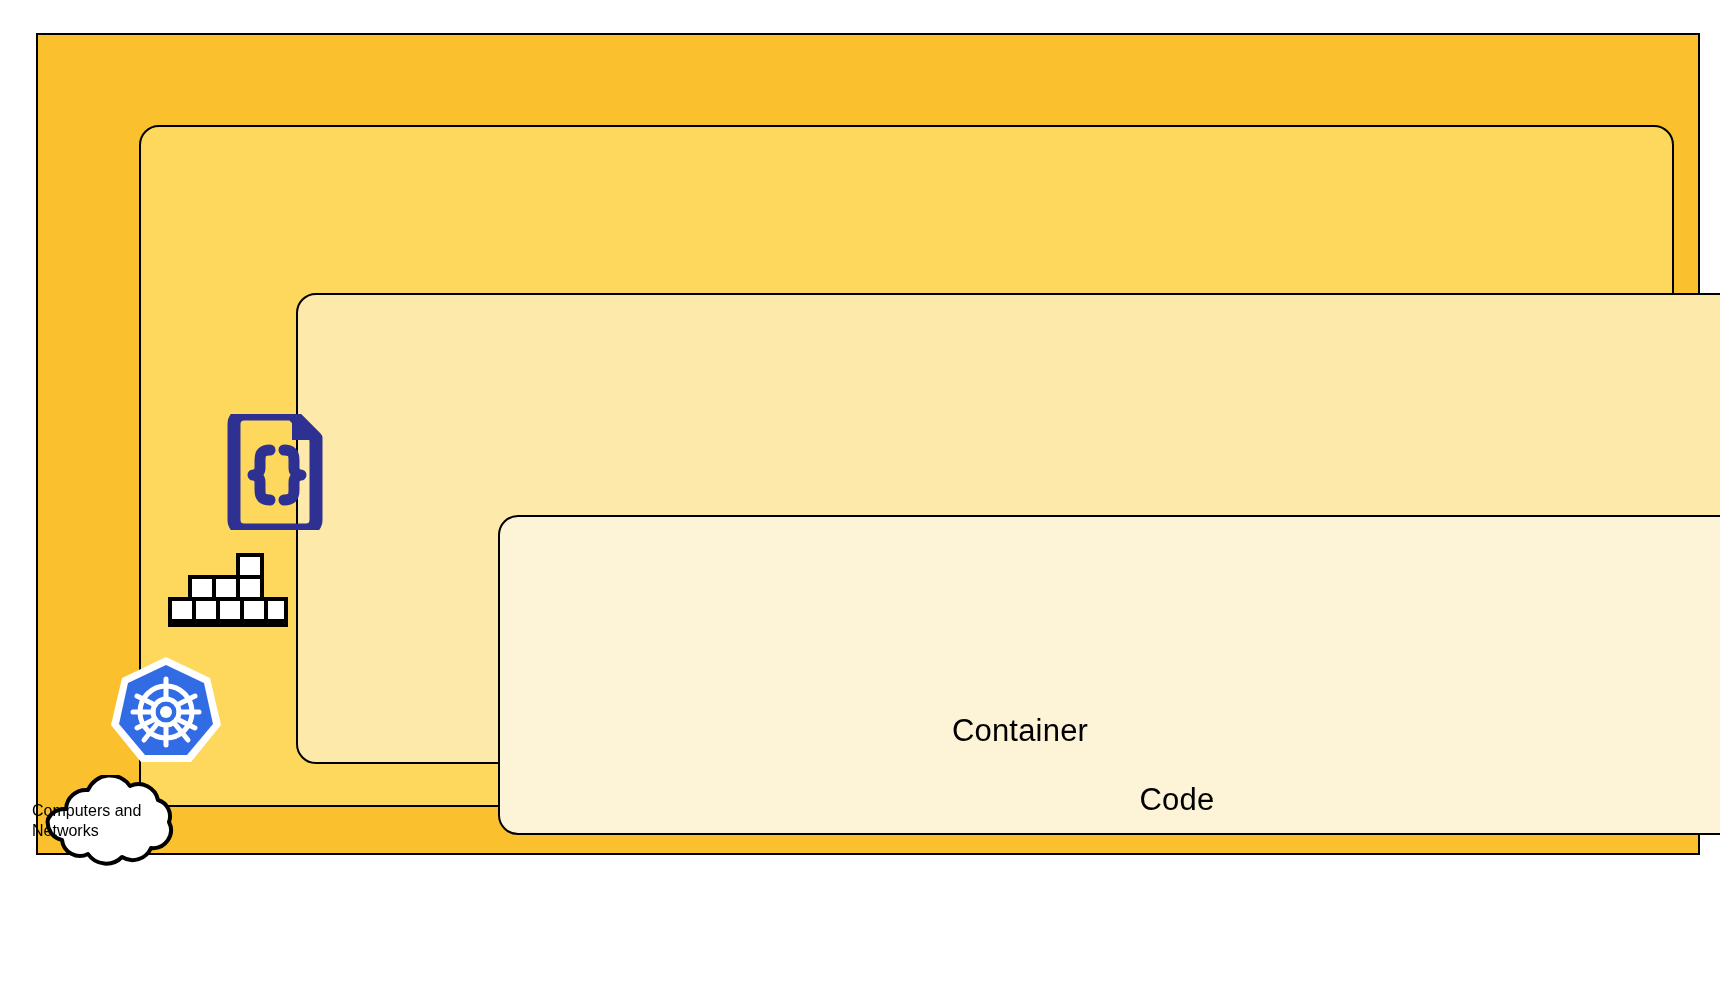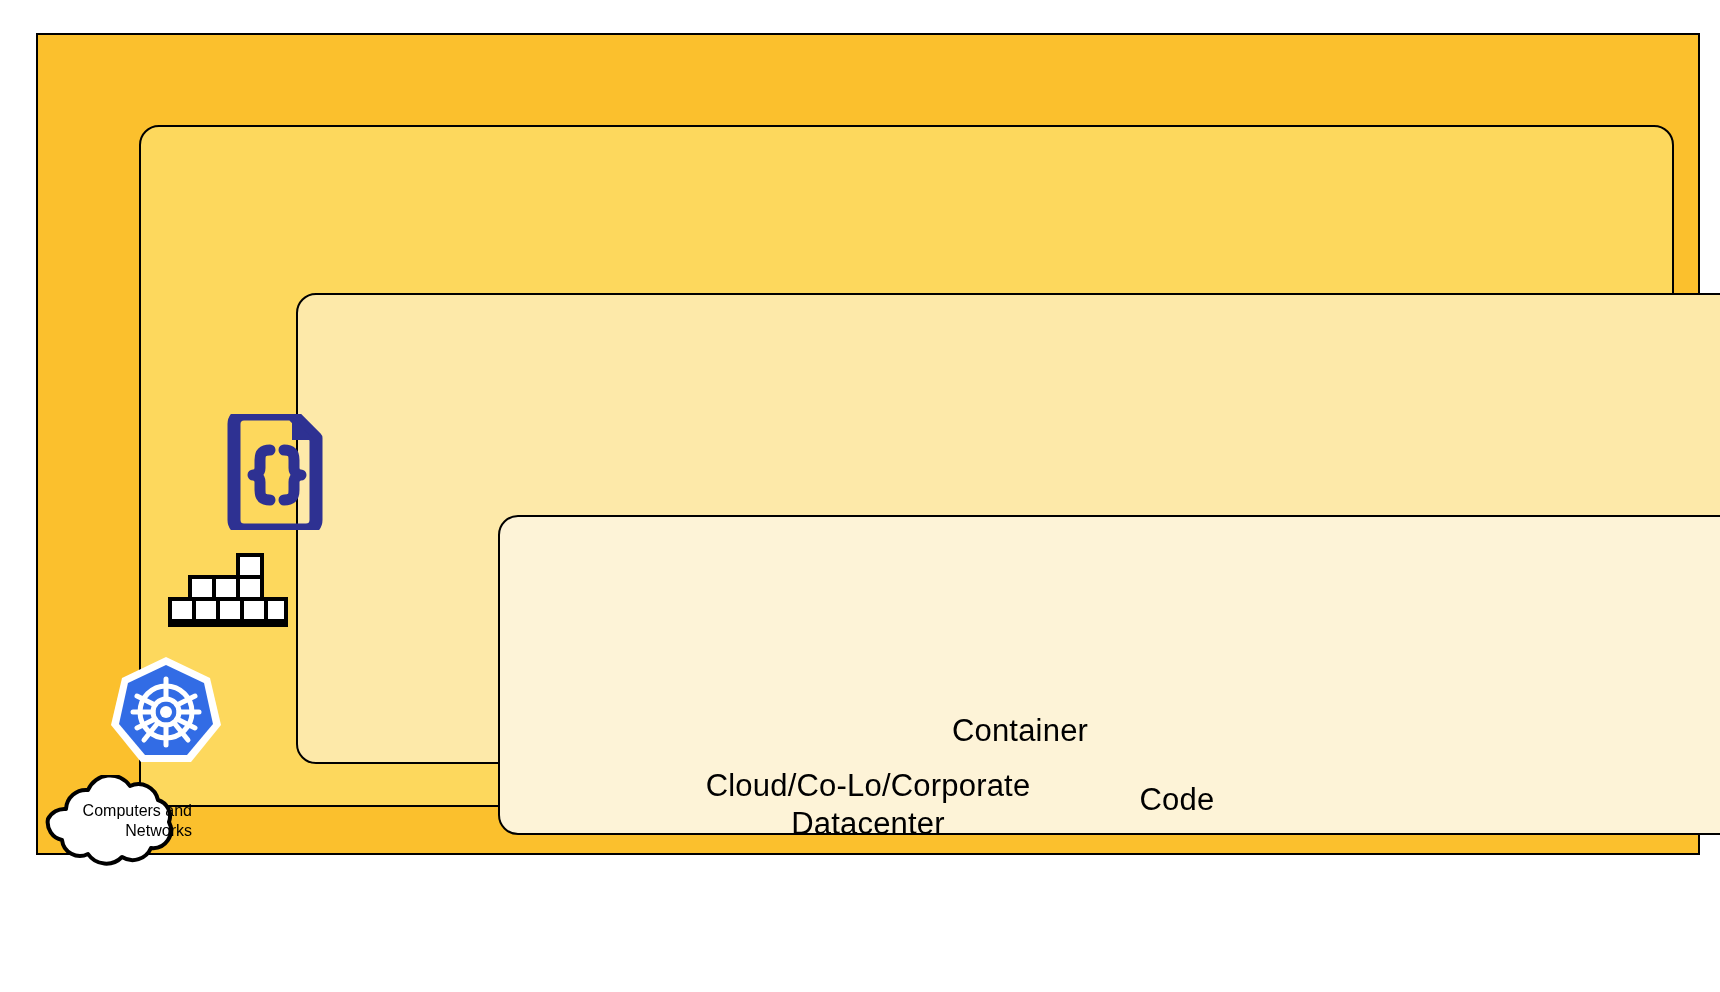--- a/index.html
+++ b/index.html
@@ -119,21 +119,21 @@
     top: 775px;
     width: 160px;
     height: 92px;
   }
   #cloud-computers-networks .cloud-text {
     position: absolute;
     left: 0;
     top: 50%;
     width: 100%;
     transform: translateY(-50%);
-    text-align: right;
+    text-align: left;
     font-size: 16px;
     line-height: 20px;
     color: #000000;
     white-space: pre-line;
     pointer-events: none;
   }
 </style>
 </head>
 <body>
 
@@ -147,22 +147,20 @@
 
         <div class="layer" id="layer-code">
           <div class="layer-label" id="label-code">Code</div>
         </div>
 
         <div class="layer-label" id="label-container">Container</div>
       </div>
 
     </div>
 
-    <div class="layer-label" id="label-datacenter">Cloud/Co-Lo/Corporate
-Datacenter</div>
   </div>
 
   <div class="icon-box" id="icon-code">
     <svg viewBox="0 0 104 116" width="104" height="116" aria-hidden="true">
       <path d="M12 10
                a10 10 0 0 1 10 -10
                h48
                l24 24
                v82
                a10 10 0 0 1 -10 10

